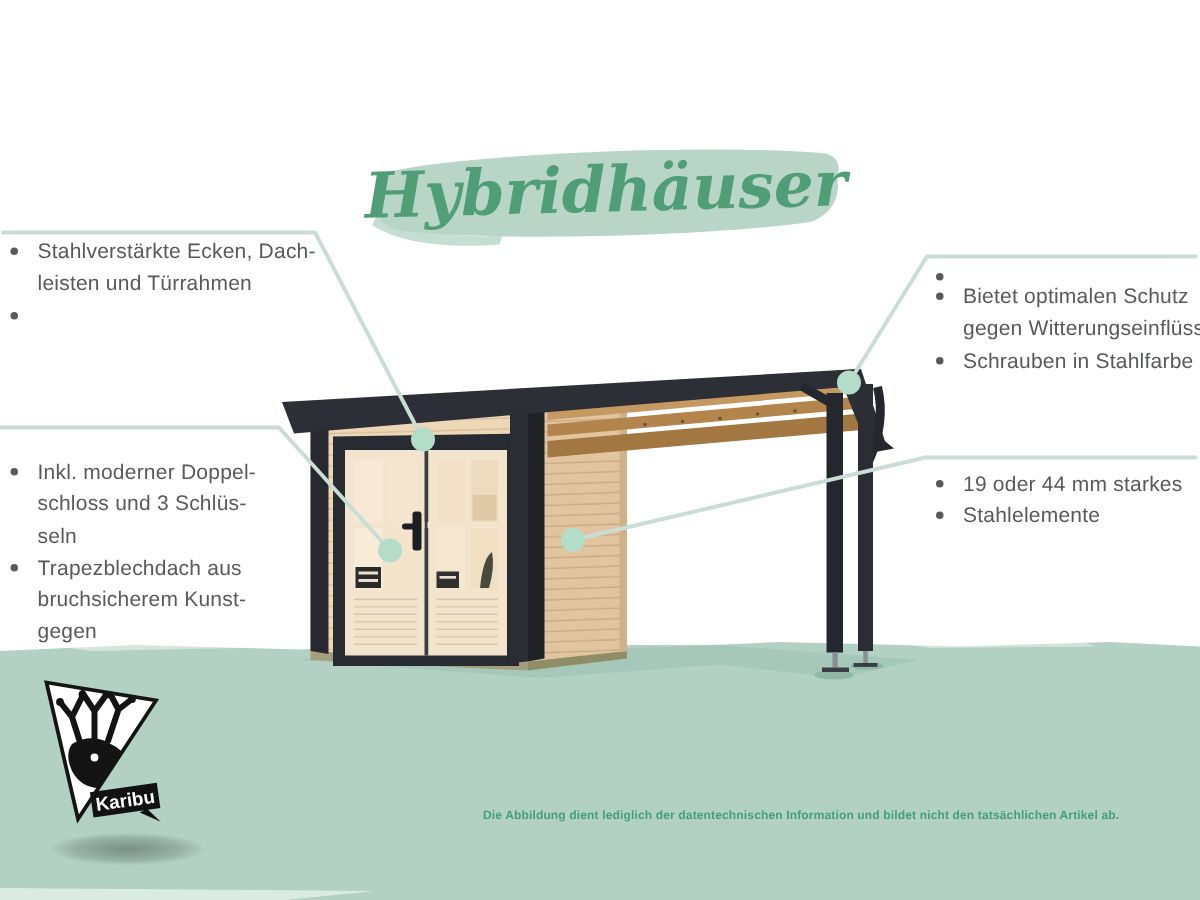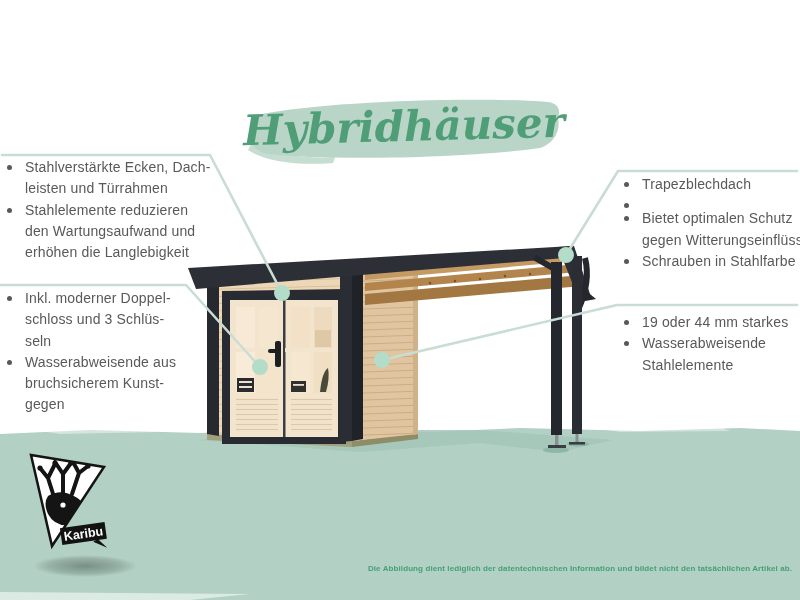--- a/index.html
+++ b/index.html
@@ -8,33 +8,33 @@
     font-family:"Liberation Sans",sans-serif;
   }
   .scene-svg{position:absolute;left:0;top:0;width:800px;height:600px;}
   
   .cl{position:absolute;color:#58595b;font-size:14px;letter-spacing:.15px;}
   .cl-item{display:flex;align-items:flex-start;}
   .cl-bullet{flex:0 0 5px;width:5px;height:5px;border-radius:50%;background:#58595b;margin-top:8px;}
   .cl-lines{margin-left:13px;}
   .cl-lines div{line-height:21.3px;white-space:nowrap;}
   .cl-left-top{left:7px;top:157px;width:230px;}
-  .cl-left-bottom{left:7px;top:288px;width:230px;}
+  .cl-left-bottom{left:7px;top:304px;width:230px;}
   .cl-right-top{left:624px;top:174px;width:176px;}
   .cl-right-bottom{left:624px;top:312px;width:176px;}
   
   .page-title{
     position:absolute;left:243px;top:96px;width:316px;height:62px;
     text-align:center;font-family:"DejaVu Serif",serif;font-style:italic;font-weight:700;
     font-size:42px;line-height:62px;color:#4f9e78;transform:rotate(-1.5deg);
   }
   
   .disclaimer{
-    position:absolute;right:8px;top:539px;width:470px;text-align:right;
-    font-size:8px;font-weight:700;color:#45a077;letter-spacing:.1px;margin-top:25px;
+    position:absolute;right:8px;top:539px;width:470px;text-align:left;
+    font-size:8px;font-weight:700;color:#45a077;letter-spacing:.1px;
   }
 </style>
 </head>
 <body>
 
 <div class="stage">
 
   <svg class="scene-svg" viewBox="0 0 800 600">
     <defs>
       <pattern id="pFront" width="12" height="7.2" patternUnits="userSpaceOnUse" patternTransform="rotate(-1.5)">
@@ -204,54 +204,43 @@
   <div class="cl cl-left-top">
       <div class="cl-item">
         <span class="cl-bullet"></span>
         <div class="cl-lines">
           <div>Stahlverstärkte Ecken, Dach-</div>
           <div>leisten und Türrahmen</div>
         </div>
       </div>
       <div class="cl-item">
         <span class="cl-bullet"></span>
-        <div class="cl-lines">
-          <div>Stahlelemente reduzieren</div>
-          <div>den Wartungsaufwand und</div>
-          <div>erhöhen die Langlebigkeit</div>
-        </div>
       </div>
     </div>
   <div class="cl cl-left-bottom">
       <div class="cl-item">
         <span class="cl-bullet"></span>
         <div class="cl-lines">
           <div>Inkl. moderner Doppel-</div>
           <div>schloss und 3 Schlüs-</div>
           <div>seln</div>
         </div>
       </div>
       <div class="cl-item">
         <span class="cl-bullet"></span>
         <div class="cl-lines">
-          <div>Wasserabweisende aus</div>
+          <div>Trapezblechdach aus</div>
           <div>bruchsicherem Kunst-</div>
           <div>gegen</div>
         </div>
       </div>
     </div>
   <div class="cl cl-right-top">
       <div class="cl-item">
         <span class="cl-bullet"></span>
-        <div class="cl-lines">
-          <div>Trapezblechdach</div>
-        </div>
-      </div>
-      <div class="cl-item">
-        <span class="cl-bullet"></span>
       </div>
       <div class="cl-item">
         <span class="cl-bullet"></span>
         <div class="cl-lines">
           <div>Bietet optimalen Schutz</div>
           <div>gegen Witterungseinflüsse</div>
         </div>
       </div>
       <div class="cl-item">
         <span class="cl-bullet"></span>
@@ -263,21 +252,20 @@
   <div class="cl cl-right-bottom">
       <div class="cl-item">
         <span class="cl-bullet"></span>
         <div class="cl-lines">
           <div>19 oder 44 mm starkes</div>
         </div>
       </div>
       <div class="cl-item">
         <span class="cl-bullet"></span>
         <div class="cl-lines">
-          <div>Wasserabweisende</div>
           <div>Stahlelemente</div>
         </div>
       </div>
     </div>
 
   <div class="disclaimer">Die Abbildung dient lediglich der datentechnischen Information und bildet nicht den tatsächlichen Artikel ab.</div>
 
 </div>
 
 </body></html>

